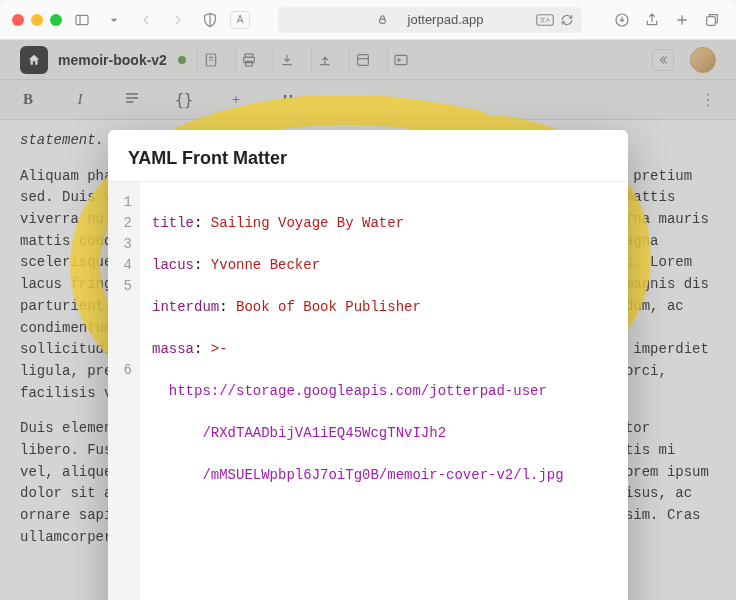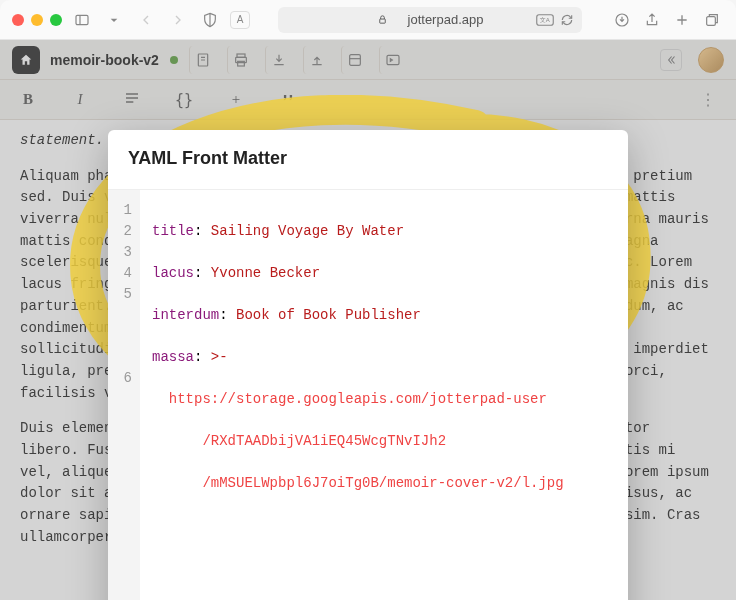--- a/index.html
+++ b/index.html
@@ -14,21 +14,21 @@
 .tl.green { background: #28c840; }
 .chrome-btn { width: 24px; height: 24px; display: flex; align-items: center; justify-content: center; color: #888; border-radius: 4px; }
 .chrome-btn svg { width: 16px; height: 16px; }
 .chrome-btn.disabled { color: #ccc; }
 .addr-bar { flex: 1; background: #eee; border-radius: 6px; height: 26px; display: flex; align-items: center; justify-content: center; gap: 20px; font-size: 13px; color: #555; margin: 0 20px; position: relative; }
 .addr-bar .lock { width: 11px; height: 11px; }
 .addr-right { position: absolute; right: 8px; display: flex; gap: 6px; align-items: center; }
 .chrome-right { display: flex; gap: 6px; }
 
 
-.app-bar { height: 40px; background: #f6f6f3; display: flex; align-items: center; padding: 0 12px; gap: 10px; border-bottom: 1px solid #e5e0d8; }
+.app-bar { height: 40px; background: #f6f6f3; display: flex; align-items: center; padding: 0 20px; gap: 10px; border-bottom: 1px solid #e5e0d8; }
 .home-btn { width: 28px; height: 28px; background: #3a3a3a; border-radius: 6px; display: flex; align-items: center; justify-content: center; }
 .home-btn svg { width: 14px; height: 14px; fill: #fff; }
 .doc-title { font-weight: 700; font-size: 14px; color: #333; }
 .tool-icon { width: 28px; height: 28px; display: flex; align-items: center; justify-content: center; color: #888; border-radius: 4px; border-left: 1px solid #e5e0d8; }
 .tool-icon svg { width: 16px; height: 16px; }
 .spacer { flex: 1; }
 .avatar { width: 26px; height: 26px; border-radius: 50%; background: linear-gradient(135deg, #ffd89b, #c79b5e); border: 1px solid #d4a86a; }
 .chevron-left { width: 22px; height: 22px; display: flex; align-items: center; justify-content: center; color: #888; border: 1px solid #ddd; border-radius: 4px; margin-right: 6px;}
 
 
@@ -41,28 +41,28 @@
 .doc-area p { margin-bottom: 14px; }
 
 
 .overlay { position: absolute; inset: 40px 0 0 0; background: rgba(100,100,100,0.28); }
 
 
 .highlight-circle { position: absolute; top: 95px; left: 55px; width: 610px; height: 330px; pointer-events: none; z-index: 5; }
 
 
 .dialog { position: absolute; top: 130px; left: 50%; transform: translateX(-50%); width: 520px; background: #fff; border-radius: 6px; box-shadow: 0 10px 40px rgba(0,0,0,0.25); z-index: 10; }
-.dialog-header { padding: 18px 20px 20px; font-weight: 800; font-size: 18px; color: #222; border-bottom: 1px solid #eee;}
+.dialog-header { padding: 18px 20px 12px; font-weight: 800; font-size: 18px; color: #222; border-bottom: 1px solid #eee;}
 .code-area { display: flex; font-family: 'Courier New', monospace; font-size: 14px; line-height: 1.5; }
 .gutter { background: #f4f4f4; color: #999; padding: 10px 8px; text-align: right; user-select: none; min-width: 32px; }
 .gutter div { height: 21px; }
 .code-content { padding: 10px 12px; flex: 1; white-space: pre; overflow: hidden; }
 .code-content .key { color: #8b1a7a; }
 .code-content .val { color: #b91c1c; }
-.code-content .url { color: #ef4444; }
+.code-content .url { color: #a21caf; }
 .code-line { height: 21px; }
 </style>
 </head>
 <body>
 
 <div class="browser-chrome">
   <div class="traffic-lights">
     <div class="tl red"></div>
     <div class="tl yellow"></div>
     <div class="tl green"></div>

